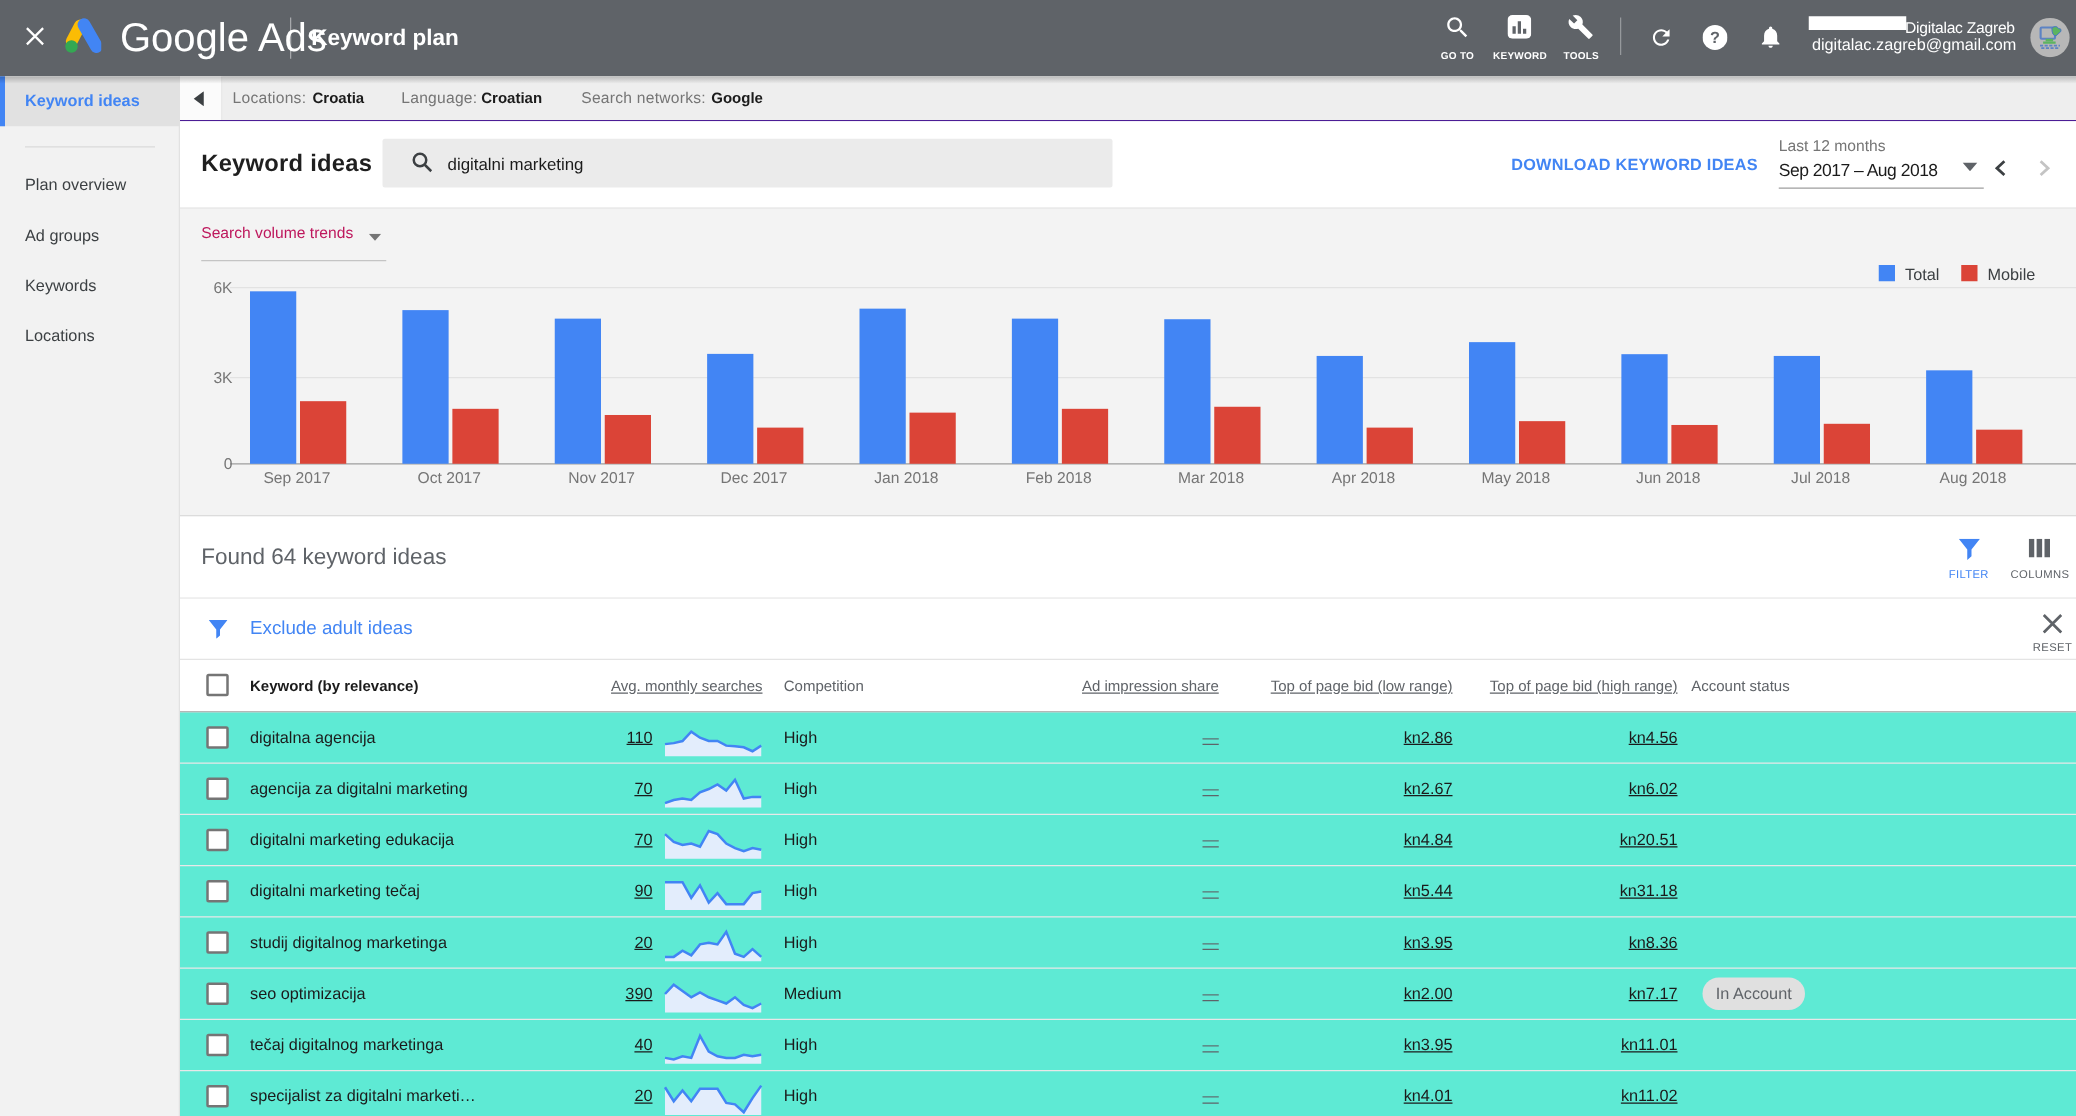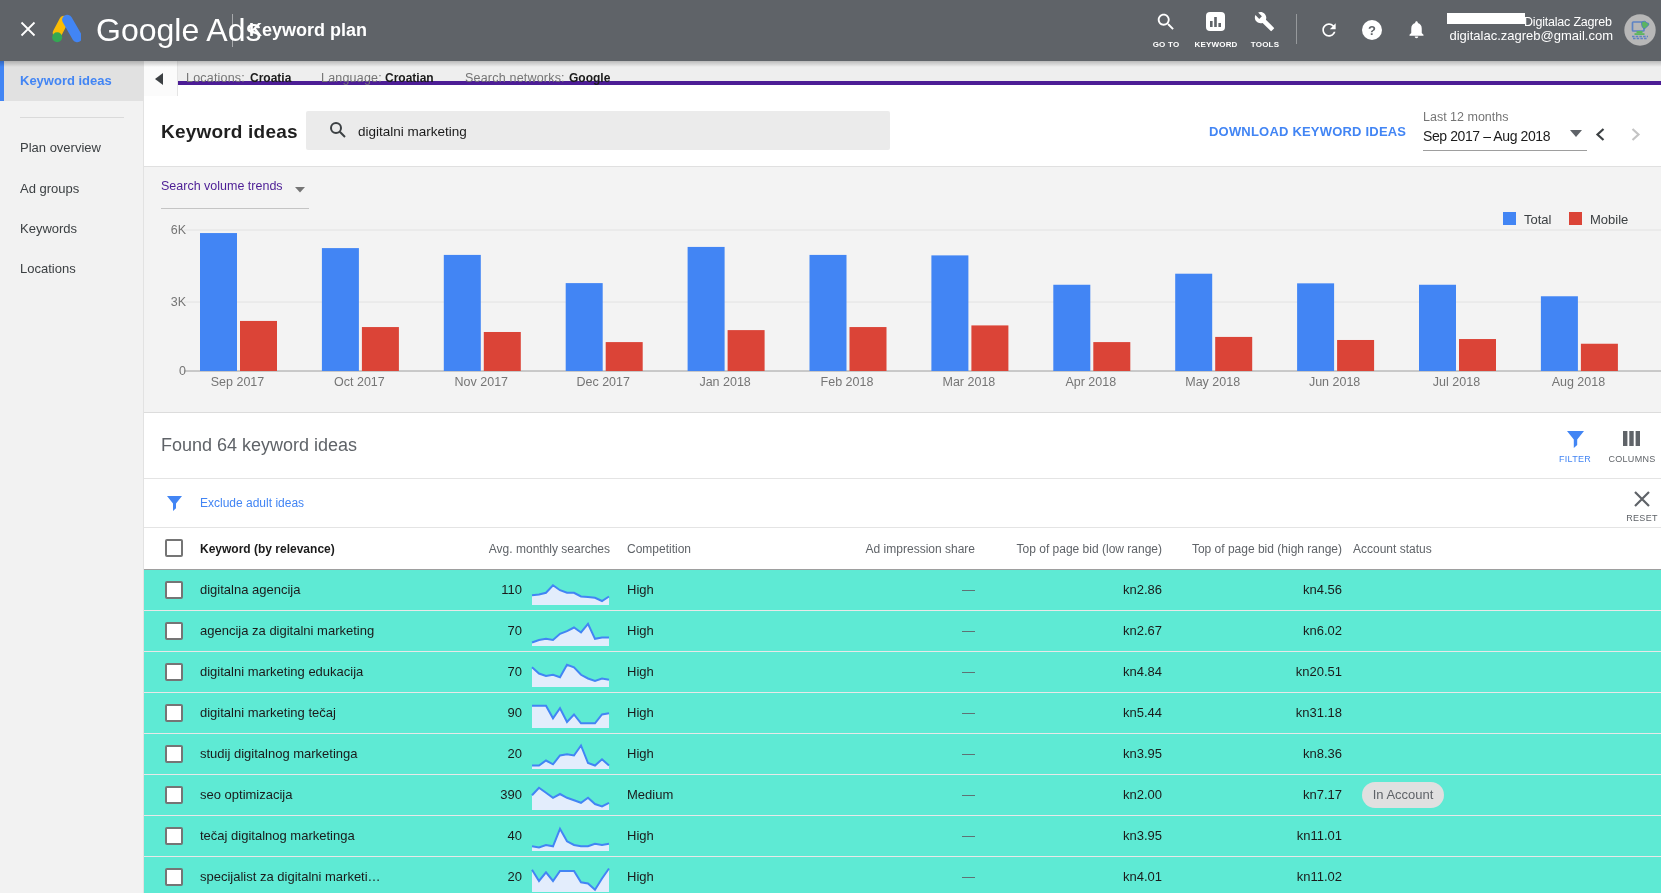--- a/index.html
+++ b/index.html
@@ -19,55 +19,55 @@
 
 
 #side { left:0; top:61px; width:144px; height:832px; background:#f2f2f2; border-right:1px solid #e2e2e2; }
 #side .item { position:absolute; left:20px; font-size:13px; color:#3c4043; }
 #active { left:0; top:7px; width:144px; height:40px; background:#e1e1e1; }
 #active .bar { position:absolute; left:0; top:0; width:4px; height:40px; background:#4285f4; }
 #active .txt { position:absolute; left:20px; top:0; height:40px; line-height:40px; color:#4285f4; font-weight:bold; font-size:13px; }
 #sidediv { left:20px; top:56px; width:104px; height:1px; background:#dadada; }
 
 
-#strip { left:144px; top:61px; width:1517px; height:24px; background:#eeeeee; border-bottom:4px solid #4c1d95; }
+#strip { left:144px; top:61px; width:1517px; height:36px; background:#eeeeee; border-bottom:1px solid #4c1d95; }
 #arrowcell { left:0px; top:0px; width:34px; height:35px; background:#fbfbfb; border-right:1px solid #e4e4e4; }
 .striptext { position:absolute; top:0; height:35px; line-height:35px; font-size:12px; }
 .glabel { color:#757575; font-size:12.5px; letter-spacing:0.2px; }
 .gval { color:#1b1b1b; font-weight:bold; }
 
 
 #band { left:144px; top:97px; width:1517px; height:70px; background:#fff; border-bottom:1px solid #e0e0e0; }
 #kititle { left:17px; top:0; height:70px; line-height:70px; font-size:19px; font-weight:bold; color:#1f1f1f; letter-spacing:0.2px; }
 #searchbox { left:162px; top:14px; width:584px; height:39px; background:#ebebeb; border-radius:2px; }
 #searchtxt { left:214px; top:0; height:70px; line-height:70px; font-size:13.5px; color:#1b1b1b; }
 #dl { left:1065px; top:0; height:70px; line-height:70px; font-size:13px; font-weight:bold; color:#4285f4; letter-spacing:0.2px; }
 #last12 { left:1279px; top:13px; font-size:12.5px; color:#757575; }
 #daterange { left:1279px; top:30.5px; font-size:14px; color:#1b1b1b; letter-spacing:-0.4px; }
 #dateline { left:1279px; top:53px; width:164px; height:1px; background:#9e9e9e; }
 
 
 #chartarea { left:144px; top:167px; width:1517px; height:246px; background:#f3f3f3; border-bottom:1px solid #dcdcdc; }
-#svt { left:17px; top:12px; font-size:12.5px; color:#4c1d95; }
+#svt { left:17px; top:12px; font-size:12.5px; color:#be185d; }
 #svtline { left:17px; top:41px; width:148px; height:1px; background:#c4c4c4; }
 .leg { position:absolute; top:45px; font-size:13px; color:#3c4043; }
 
 
 #found { left:144px; top:414px; width:1517px; height:65px; background:#fff; border-bottom:1px solid #e4e4e4; }
 #foundtxt { left:17px; top:0; height:63px; line-height:63px; font-size:18px; color:#5f6368; }
 .iconlbl { position:absolute; font-size:9px; letter-spacing:0.3px; text-align:center; color:#5f6368; }
 #exclude { left:144px; top:479px; width:1517px; height:49px; background:#fff; border-bottom:1px solid #e4e4e4; }
-#excltxt { left:56px; top:0; height:48px; line-height:48px; font-size:12px; color:#4285f4; }
+#excltxt { left:56px; top:0; height:48px; line-height:48px; font-size:15px; color:#4285f4; }
 #thead { left:144px; top:528px; width:1517px; height:42px; background:#fff; border-bottom:1px solid #9e9e9e; }
 .th { position:absolute; top:0; height:42px; line-height:42px; font-size:12px; color:#5f6368; }
 .rows { left:144px; top:570px; width:1517px; height:323px; background:#5eead4; }
 .row { position:absolute; left:0; width:1517px; height:41px; border-bottom:1px solid #e8e8e8; }
 .cell { position:absolute; top:0; height:40px; line-height:40px; font-size:13px; color:#1b1b1b; }
 .cbox { position:absolute; left:21px; width:18px; height:18px; border:2px solid #757575; border-radius:2px; background:#fff; }
-.num { text-align:right; }
+.num { text-align:right;text-decoration:underline; }
 .gray { color:#5f6368; }
 .chip { position:absolute; left:1218px; top:7px; width:82px; height:26px; background:#e0e0e0; border-radius:13px; text-align:center; line-height:26px; font-size:13px; color:#5f6368; }
 </style>
 </head>
 <body>
 
 <div class="abs" id="hdr"></div>
 <div class="abs" id="hdrshadow"></div>
 <svg class="abs" style="left:20px;top:21px" width="16" height="16" viewBox="0 0 16 16">
     <path d="M1.5 1.5 L14.5 14.5 M14.5 1.5 L1.5 14.5" stroke="#fff" stroke-width="1.8"></path>

